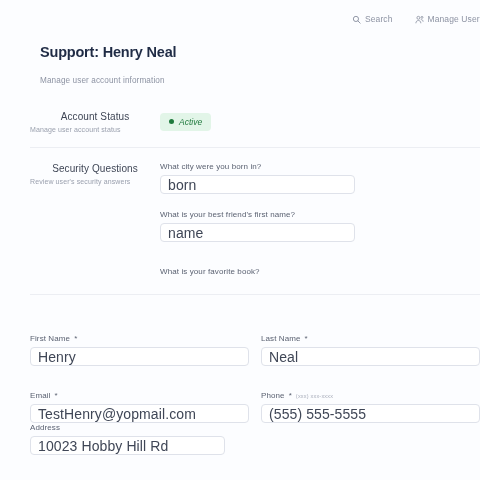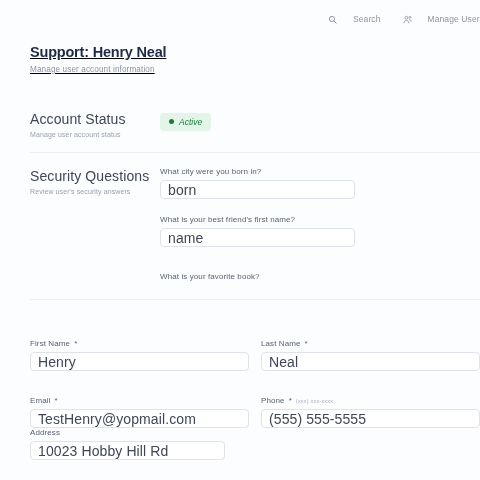--- a/index.html
+++ b/index.html
@@ -13,47 +13,47 @@
 
   .page { position: relative; width: 480px; height: 480px; background: #fcfdff; }
 
   
   .topnav {
     position: absolute; top: 0; left: 0; right: 0; height: 38px;
     display: flex; align-items: center; justify-content: flex-end;
     padding-right: 2px;
   }
   .nav-item {
-    display: flex; align-items: center; gap: 16px;
+    display: flex; align-items: center; gap: 4px;
     font-size: 8.5px; color: #8d93a3; letter-spacing: .1px;
     margin-left: 22px; white-space: nowrap;
   }
   .nav-item:last-child { margin-right: -6px; }
   .nav-ico { width: 9px; height: 9px; display: block; color: #8d93a3; flex: none; }
   .nav-ico svg { width: 9px; height: 9px; display: block; }
 
   
-  .heading { position: absolute; left: 30px; top: 44px; text-decoration: underline; }
+  .heading { position: absolute; left: 40px; top: 44px; }
   .page-title {
     font-size: 14.5px; font-weight: bold; color: #1f2b45; letter-spacing: -.2px;
   }
-  .page-sub { font-size: 8.2px; color: #8d93a3; margin-top: 5px; letter-spacing: .1px; }
+  .page-sub { font-size: 8.2px; color: #8d93a3; margin-top: 16px; letter-spacing: .1px; }
 
   
   .sections { position: absolute; left: 0; right: 0; top: 96px; }
   .section {
     position: relative;
     border-top: 1px solid #eceef3;
     margin-left: 30px;
     padding: 14px 0 14px 0;
     display: flex; align-items: flex-start;
   }
   .section:first-child { border-top: none; }
   .sec-label { width: 130px; flex: none; padding-top: 1px; }
-  .sec-title { font-size: 14px; color: #3f4656; font-weight: normal; letter-spacing: .1px; }
+  .sec-title { font-size: 10px; color: #3f4656; font-weight: normal; letter-spacing: .1px; text-align: center; }
   .sec-desc { font-size: 7px; color: #9aa0ae; margin-top: 4px; letter-spacing: .1px; }
   .sec-body { flex: 1; min-width: 0; }
 
   
   .badge {
     display: inline-flex; align-items: center; gap: 5px;
     background: #e2f5e8; color: #1f7a3d;
     font-size: 8.5px; padding: 4px 9px; border-radius: 4px; font-style: italic;
   }
   .badge-dot { width: 5px; height: 5px; border-radius: 50%; background: #1f7a3d; display: block; }

